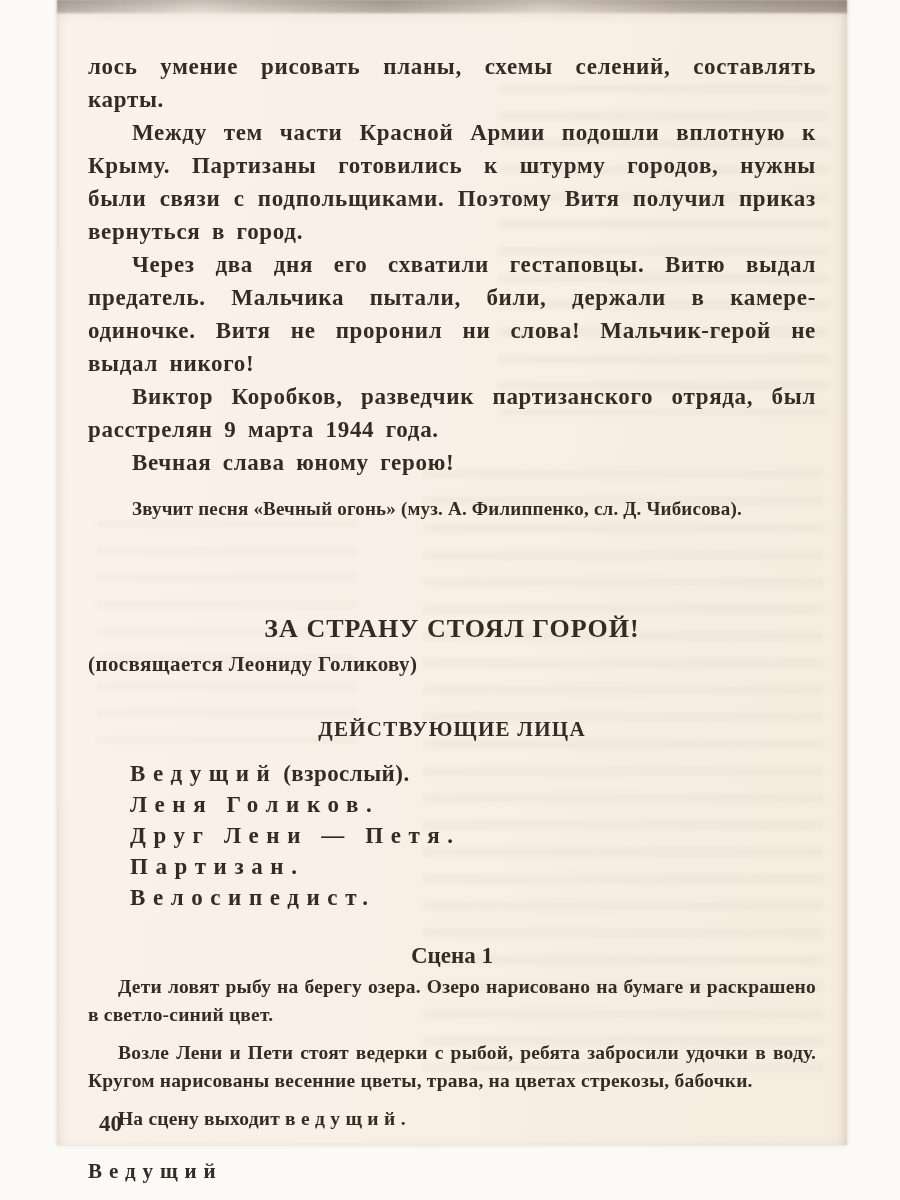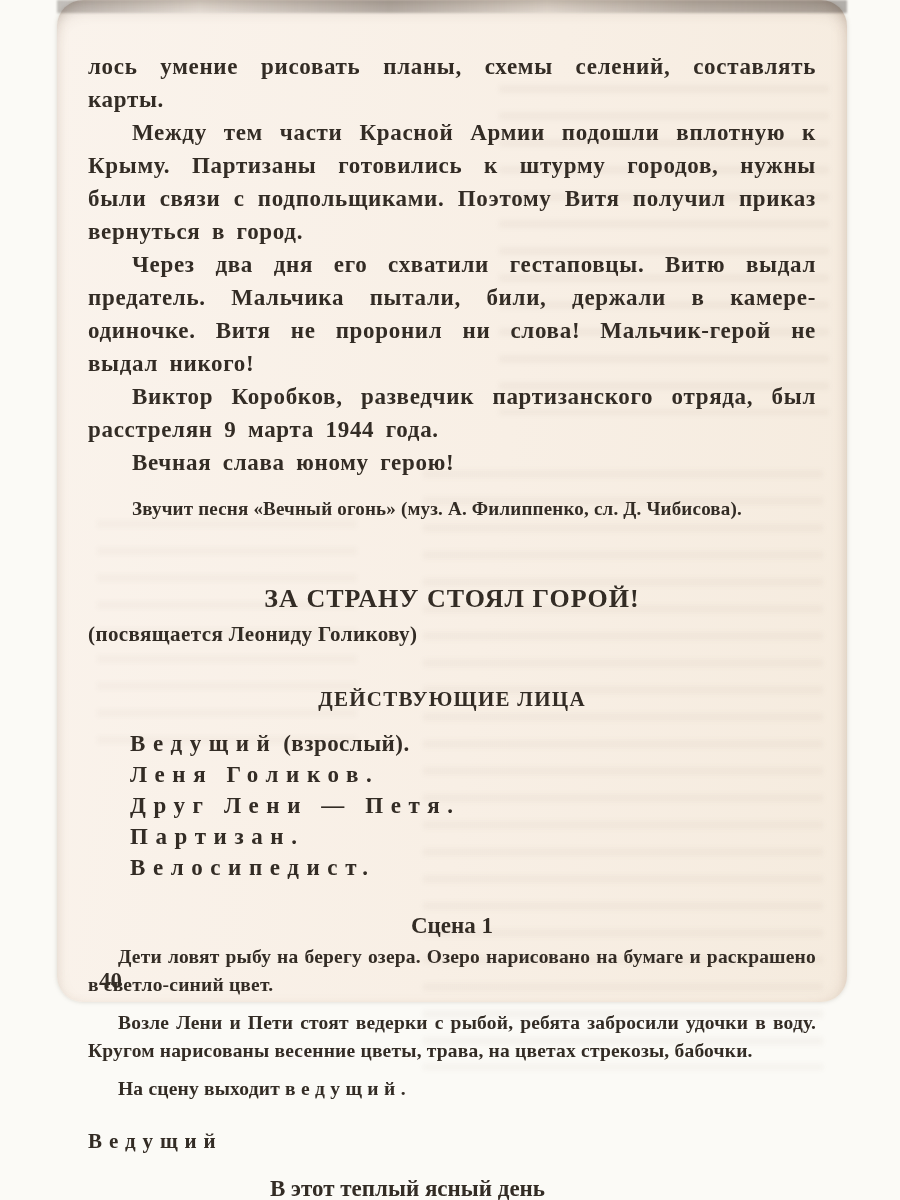--- a/index.html
+++ b/index.html
@@ -5,28 +5,27 @@
   html,body{margin:0;padding:0;}
   body{
     width:900px;height:1200px;
     background:#fbfaf6;
     font-family:"Liberation Serif", serif;
     overflow:hidden;
   }
   .scan-frame{position:relative;width:900px;height:1200px;overflow:hidden;}
 
   .page{
-    position:absolute;left:57px;top:0;width:790px;height:1002px;
+    position:absolute;left:57px;top:0;width:790px;height:1145px;
     background:linear-gradient(98deg,#faf3ec 0%,#f8efe5 55%,#f5ebde 100%);
     box-shadow:
       inset 0 16px 20px -14px rgba(90,75,60,0.45),
       inset -8px 0 16px -9px rgba(150,110,90,0.28),
       inset 8px 0 14px -9px rgba(150,120,95,0.18),
       0 0 4px rgba(120,110,95,0.25);
-    border-radius: 26px;
   }
 
   .top-smudge{
     position:absolute;top:0;left:0;right:0;height:13px;
     background:linear-gradient(to right,
       rgba(60,50,45,0.30), rgba(60,50,45,0.06) 18%,
       rgba(60,50,45,0.32) 42%, rgba(60,50,45,0.08) 62%,
       rgba(60,50,45,0.28) 80%, rgba(60,50,45,0.38));
     filter:blur(1px);
   }
@@ -51,21 +50,21 @@
     word-spacing:0.22em;letter-spacing:0.03em;
   }
   .para.first{text-indent:0;}
 
   .note{
     margin:16px 0 0 0;font-size:19px;line-height:27px;
     text-align:justify;text-indent:44px;letter-spacing:0.01em;
   }
 
   .play-title{
-    margin:62px 0 8px 0;font-size:26px;text-align:center;
+    margin:92px 0 8px 0;font-size:26px;text-align:center;
     letter-spacing:0.04em;font-weight:bold;
   }
   .dedication{font-size:21px;text-align:left;letter-spacing:0.02em;}
 
   .cast-heading{
     margin:40px 0 16px 0;font-size:21px;text-align:center;
     letter-spacing:0.06em;font-weight:bold;
   }
 
   .cast{margin-left:42px;font-size:23px;line-height:31px;}

